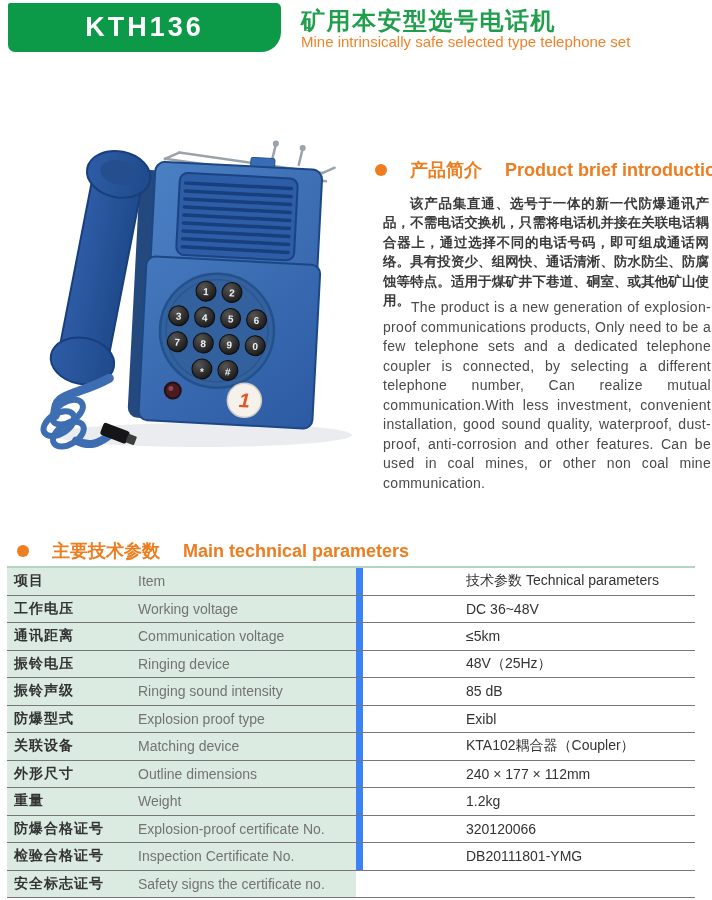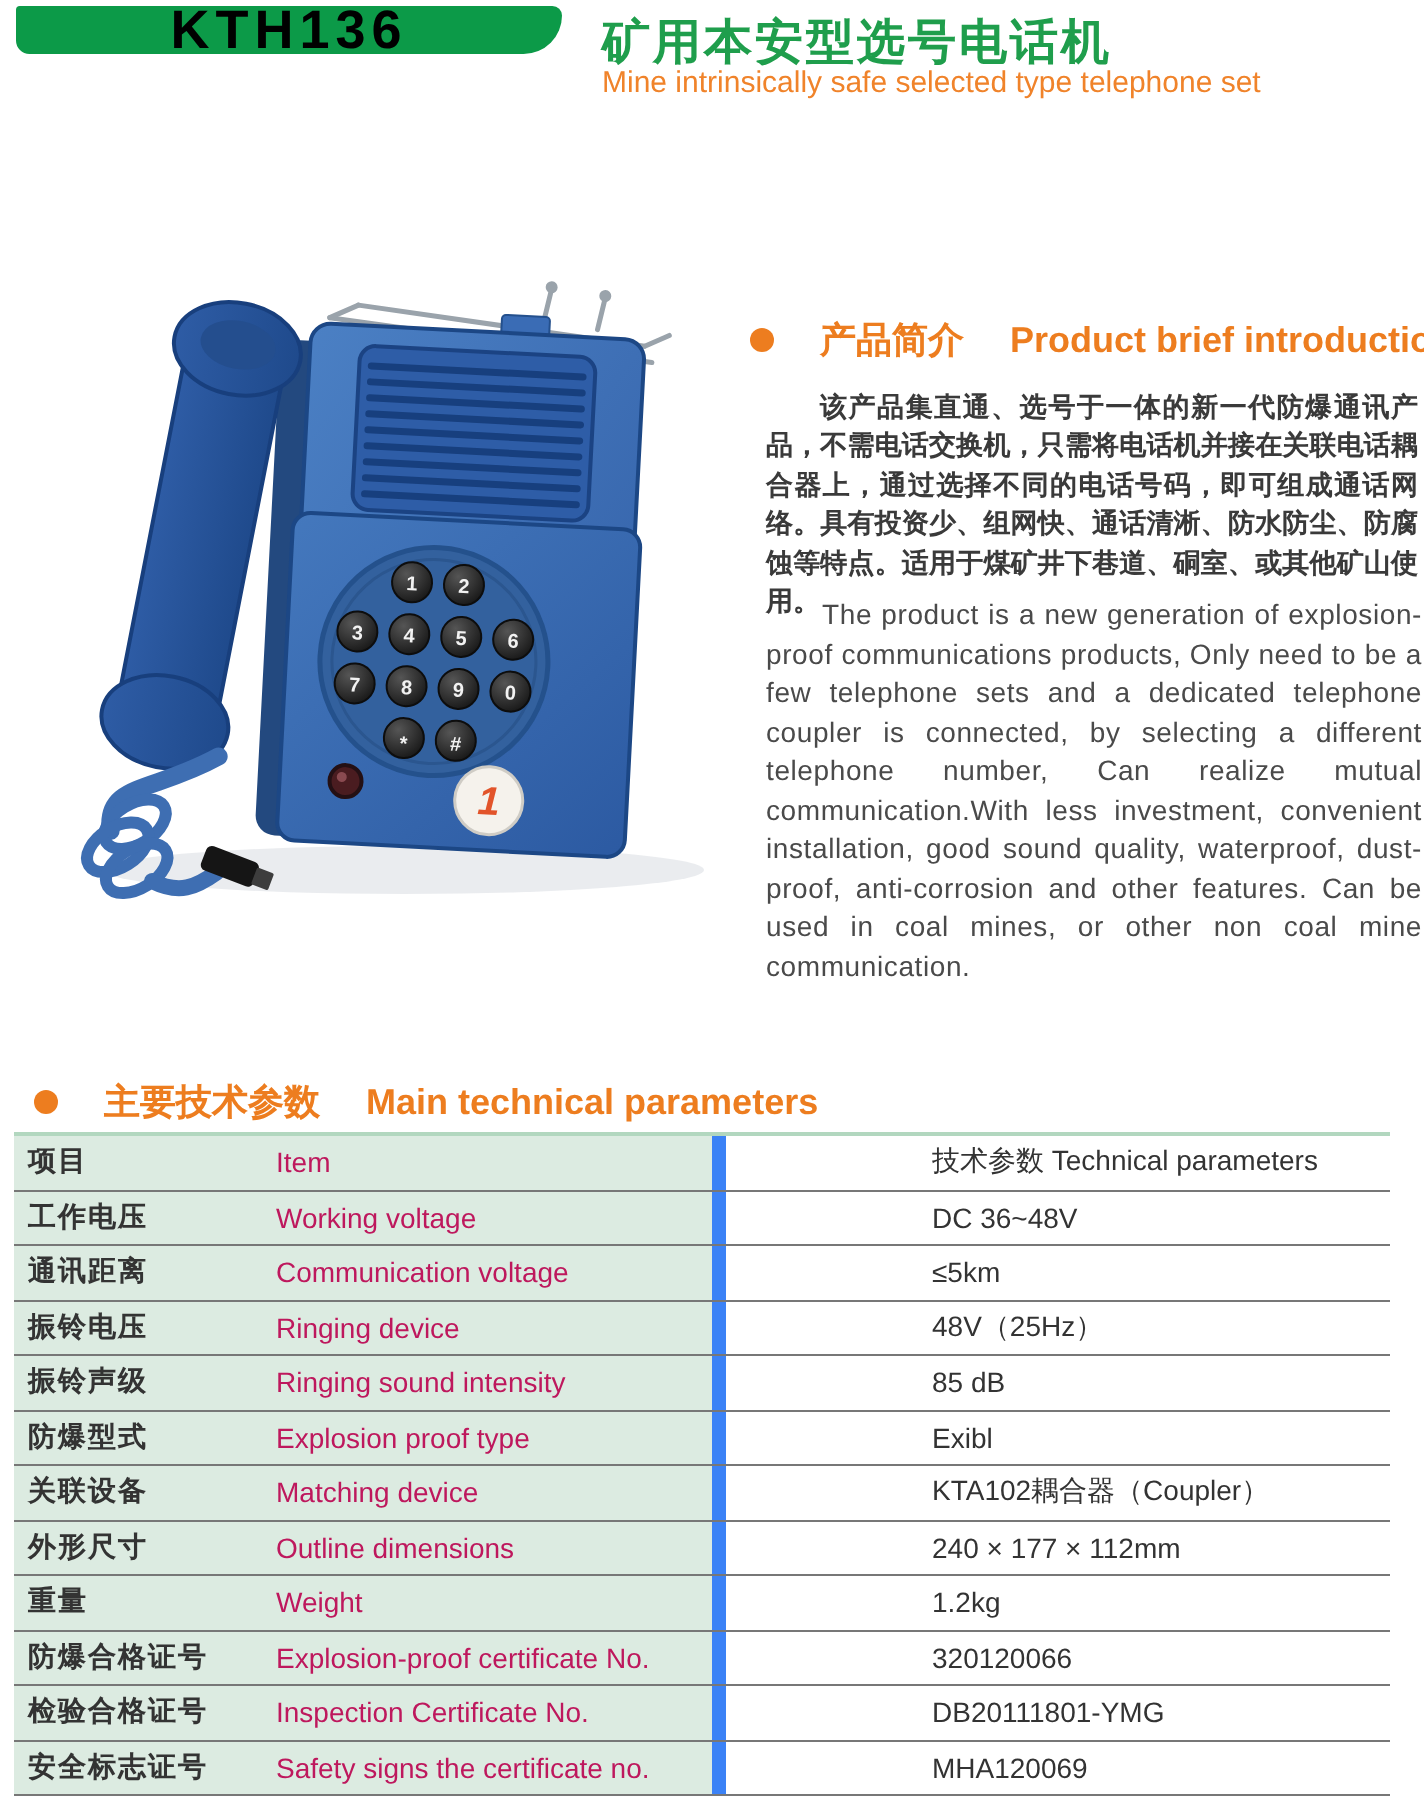--- a/index.html
+++ b/index.html
@@ -3,22 +3,22 @@
 <meta charset="utf-8">
 <style>
   * { margin:0; padding:0; box-sizing:border-box; }
   html,body { background:#ffffff; }
   .page {
     position:relative; width:712px; height:900px; background:#ffffff; overflow:hidden;
     font-family:"Liberation Sans","DejaVu Sans",sans-serif; color:#333;
   }
   
   .model-badge {
-    position:absolute; left:8px; top:3px; width:273px; height:24px;
-    background:#0c9a48; color:#000000; font-weight:bold; font-size:27px; letter-spacing:3px;
+    position:absolute; left:8px; top:3px; width:273px; height:49px;
+    background:#0c9a48; color:#ffffff; font-weight:bold; font-size:27px; letter-spacing:3px;
     display:flex; align-items:center; justify-content:center;
     border-radius:2px 5px 20px 7px;
   }
   .title-cn {
     position:absolute; left:301px; top:5px; font-size:24px; font-weight:bold;
     color:#1f9e4c; letter-spacing:1.5px; white-space:nowrap;
   }
   .title-en {
     position:absolute; left:301px; top:33px; font-size:15px; color:#f0832a; white-space:nowrap;
   }
@@ -47,21 +47,21 @@
   .params-table {
     position:absolute; left:7px; top:566px; width:688px;
     border-top:2px solid #b2d7bf;
   }
   .trow {
     display:grid; grid-template-columns:128px 221px 1fr; height:27.5px;
     border-bottom:1px solid #777;
   }
   .trow .cell { display:flex; align-items:center; font-size:14px; }
   .cell.c1 { background:#dcebe1; padding-left:7px; font-weight:bold; color:#333; letter-spacing:1px; }
-  .cell.c2 { background:#dcebe1; padding-left:3px; color:#be185d; }
+  .cell.c2 { background:#dcebe1; padding-left:3px; color:#737373; }
   .cell.c3 { background:#fff; border-left:7px solid #3b82f6; padding-left:103px; color:#333; }
   
   .product-photo { position:absolute; left:22px; top:132px; width:350px; height:335px; }
   .phone-svg text { font-family:"Liberation Sans","DejaVu Sans",sans-serif; }
   .key-label { font-size:10px; font-weight:bold; fill:#f2f2f2; text-anchor:middle; }
   .badge-label { font-size:20px; font-weight:bold; font-style:italic; fill:#e2542a; text-anchor:middle; font-family:"DejaVu Serif",serif; }
 </style>
 </head>
 <body>
 
@@ -259,17 +259,16 @@
       <div class="cell c3">320120066</div>
     </div>
     <div class="trow">
       <div class="cell c1">检验合格证号</div>
       <div class="cell c2">Inspection Certificate No.</div>
       <div class="cell c3">DB20111801-YMG</div>
     </div>
     <div class="trow">
       <div class="cell c1">安全标志证号</div>
       <div class="cell c2">Safety signs the certificate no.</div>
-      <div class="cell c3">MHA120069</div>
     </div>
   </div>
 
 </div>
 
 </body></html>

